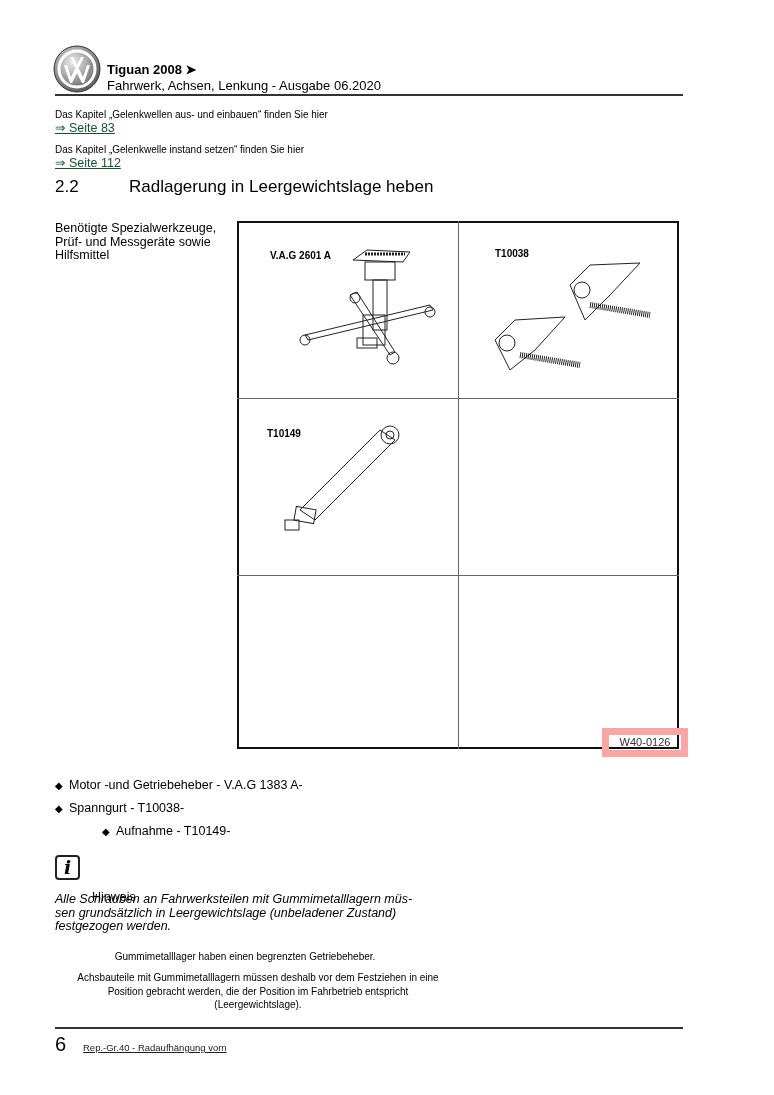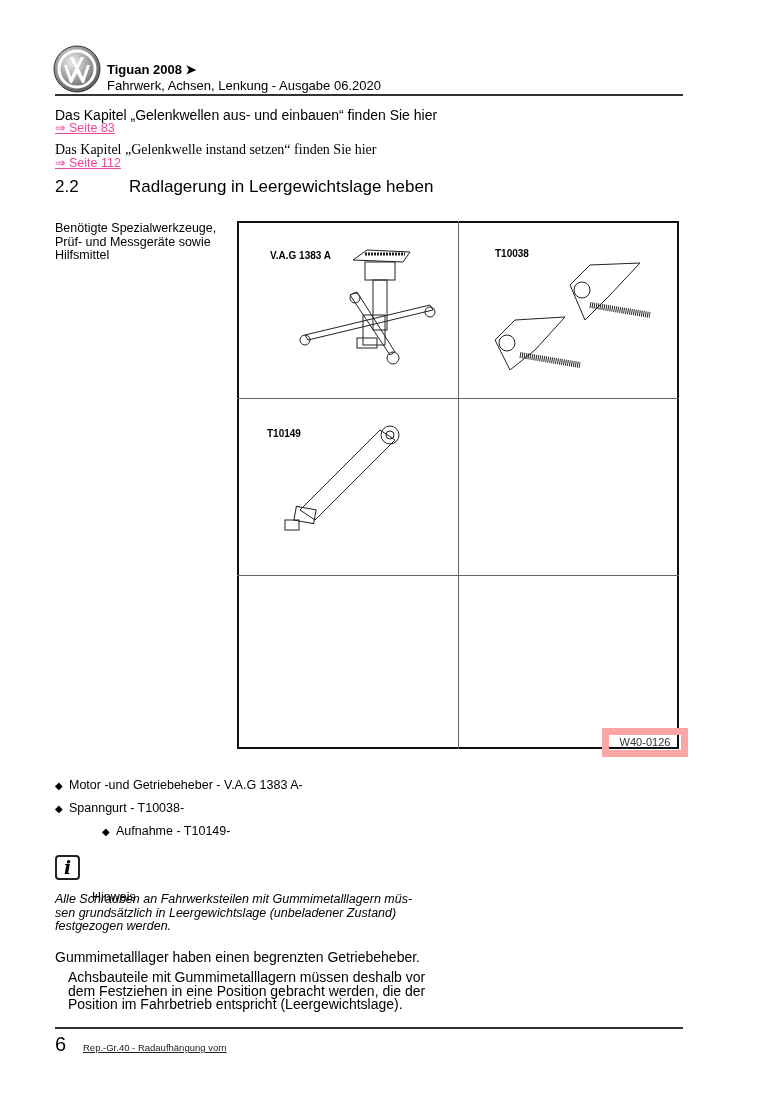--- a/index.html
+++ b/index.html
@@ -3,22 +3,22 @@
 <meta charset="utf-8">
 <style>
   html, body { margin:0; padding:0; background:#ffffff; }
   body { width:774px; height:1095px; position:relative; overflow:hidden;
          font-family:"Liberation Sans", sans-serif; color:#000; }
   .abs { position:absolute; }
   .logo { left:53px; top:45px; width:48px; height:48px; }
   .hdr-title { left:107px; top:62px; font-size:13px; line-height:16px;font-weight:bold; }
   .hdr-sub { left:107px; top:78px; font-size:13px; line-height:16px; }
   .hdr-rule { left:55px; top:94px; width:628px; height:2px; background:#333; }
-  .p { font-size:14px; line-height:14px; }
-  .link { color:#ec4899; text-decoration:underline; font-size:12.5px; line-height:14px; cursor:pointer; }
+  .p { font-size:10px; line-height:14px;text-align:center; }
+  .link { color:#14532d; text-decoration:underline; font-size:12.5px; line-height:14px; cursor:pointer; }
   .h2num { left:55px; top:177px; font-size:17px; }
   .h2txt { left:129px; top:177px; font-size:17px; }
   .side { left:55px; top:222px; width:175px; font-size:12.5px; line-height:13.5px; }
   .grid { left:237px; top:221px; width:442px; height:528px; border:2px solid #111; box-sizing:border-box; }
   .vline { left:458px; top:221px; width:1px; height:528px; background:#666; }
   .hline1 { left:237px; top:398px; width:442px; height:1px; background:#666; }
   .hline2 { left:237px; top:575px; width:442px; height:1px; background:#666; }
   .tool-label { font-size:10px; font-weight:bold; }
   .figref { left:602px; top:728px; width:72px; height:15px; border:7px solid #fca5a5; font-size:11px; text-align:center; line-height:15px; color:#333; }
   .bullet { left:55px; font-size:12.5px; line-height:14px; }
@@ -44,34 +44,34 @@
   <circle cx="24" cy="24" r="18" fill="none" stroke="#fff" stroke-width="3"></circle>
   <path d="M17 12 L20 12 L24 20 L28 12 L31 12 L25 24 L23 24 Z" fill="#fff"></path>
   <path d="M11 20 L14 20 L18 32 L22 24 L26 24 L30 32 L34 20 L37 20 L31 38 L29 38 L24 28 L19 38 L17 38 Z" fill="#fff"></path>
 </svg>
 <div class="abs hdr-title">Tiguan 2008 ➤</div>
 <div class="abs hdr-sub">Fahrwerk, Achsen, Lenkung - Ausgabe 06.2020</div>
 <div class="abs hdr-rule"></div>
 
 <div class="abs p" style="left:55px;top:108px;">Das Kapitel „Gelenkwellen aus- und einbauen“ finden Sie hier</div>
 <div class="abs link" style="left:55px;top:121px;">⇒ Seite 83</div>
-<div class="abs p" style="left:55px;top:143px;font-family:Liberation Serif, serif;">Das Kapitel „Gelenkwelle instand setzen“ finden Sie hier</div>
+<div class="abs p" style="left:55px;top:143px;">Das Kapitel „Gelenkwelle instand setzen“ finden Sie hier</div>
 <div class="abs link" style="left:55px;top:156px;">⇒ Seite 112</div>
 
 <div class="abs h2num">2.2</div>
 <div class="abs h2txt">Radlagerung in Leergewichtslage heben</div>
 
 <div class="abs side">Benötigte Spezialwerkzeuge, Prüf- und Messgeräte sowie Hilfsmittel</div>
 
 <div class="abs grid"></div>
 <div class="abs vline"></div>
 <div class="abs hline1"></div>
 <div class="abs hline2"></div>
 
-<div class="abs tool-label" style="left:270px;top:250px;">V.A.G 1383 A</div>
+<div class="abs tool-label" style="left:270px;top:250px;">V.A.G 2601 A</div>
 <svg class="abs" style="left:285px;top:240px;" width="160" height="130" viewBox="0 0 160 130" fill="none" stroke="#222" stroke-width="1">
   <path d="M68 20 L82 10 L125 12 L118 22 Z"></path>
   <path d="M80 14 L120 14" stroke-dasharray="2 1" stroke-width="3"></path>
   <rect x="80" y="22" width="30" height="18"></rect>
   <rect x="88" y="40" width="14" height="50"></rect>
   <path d="M20 95 L145 65 L148 70 L23 100 Z"></path>
   <path d="M65 55 L105 115 L110 112 L72 52 Z"></path>
   <rect x="78" y="75" width="22" height="30"></rect>
   <rect x="72" y="98" width="20" height="10"></rect>
   <circle cx="20" cy="100" r="5"></circle>

